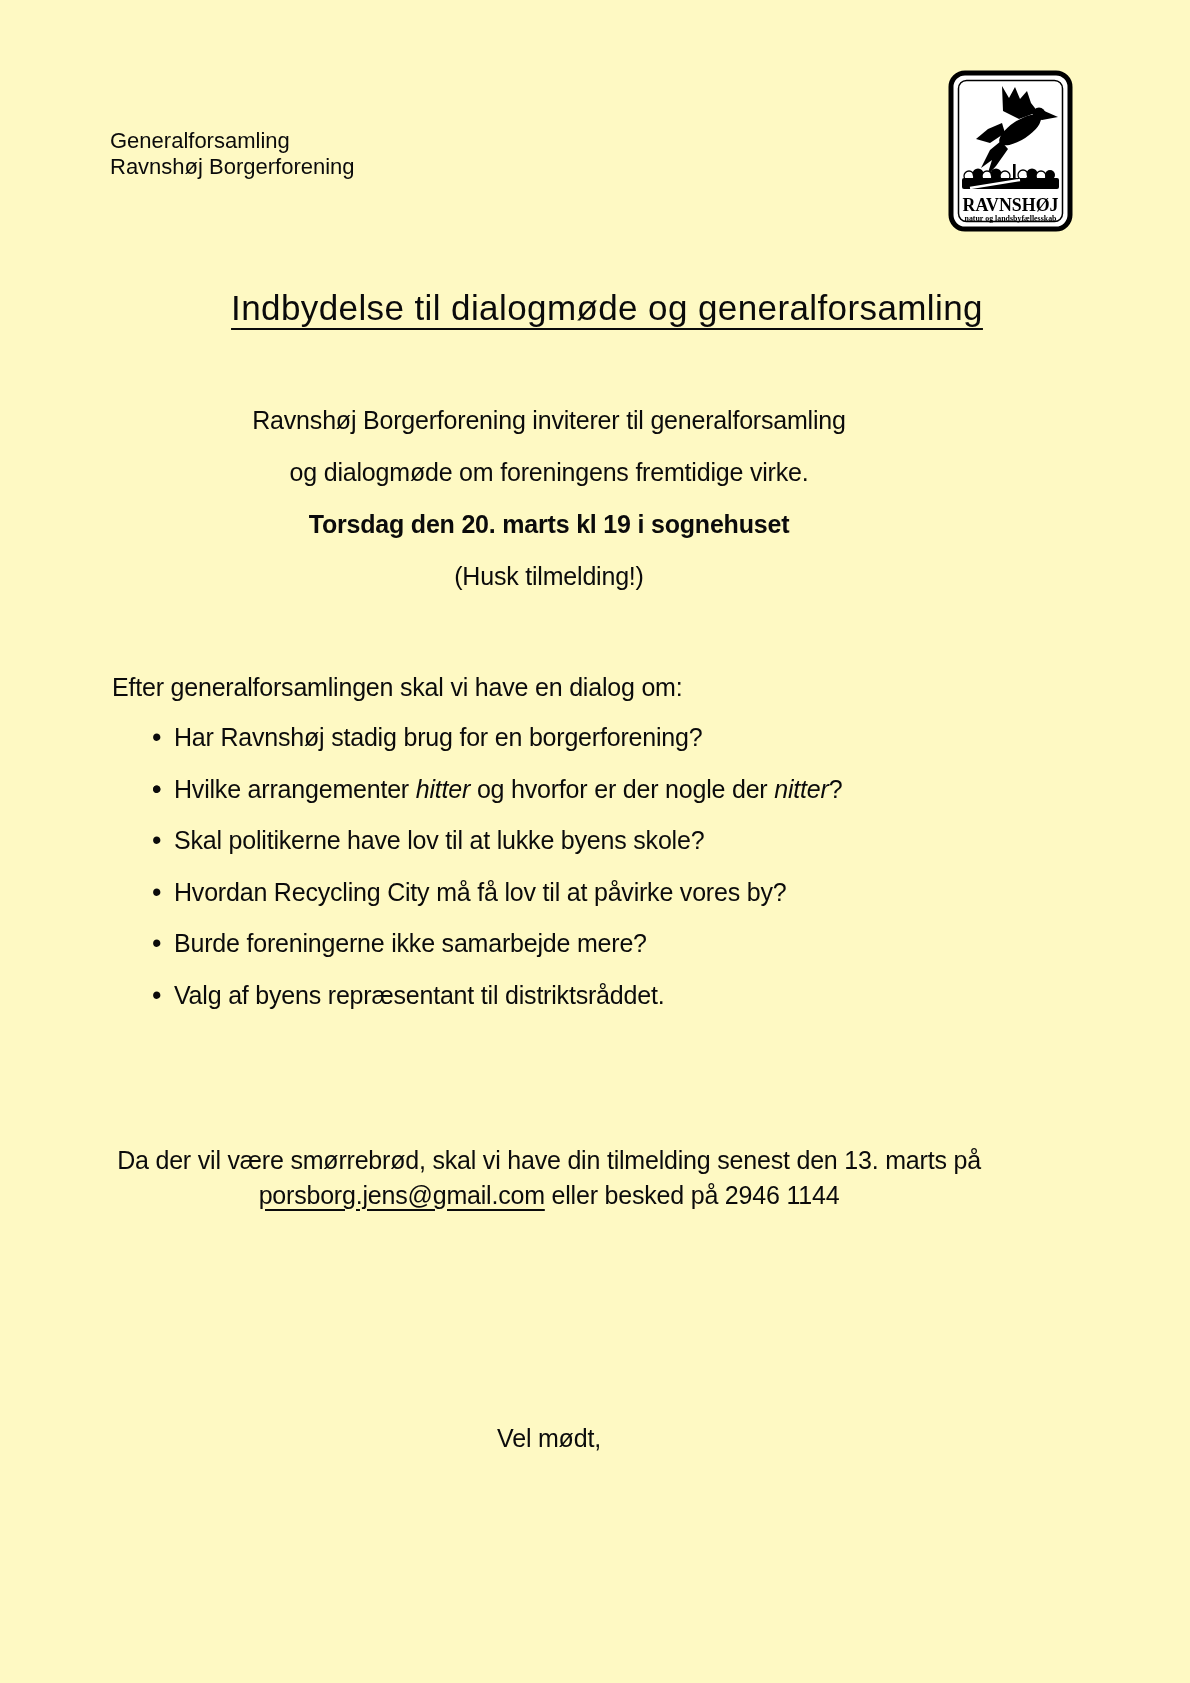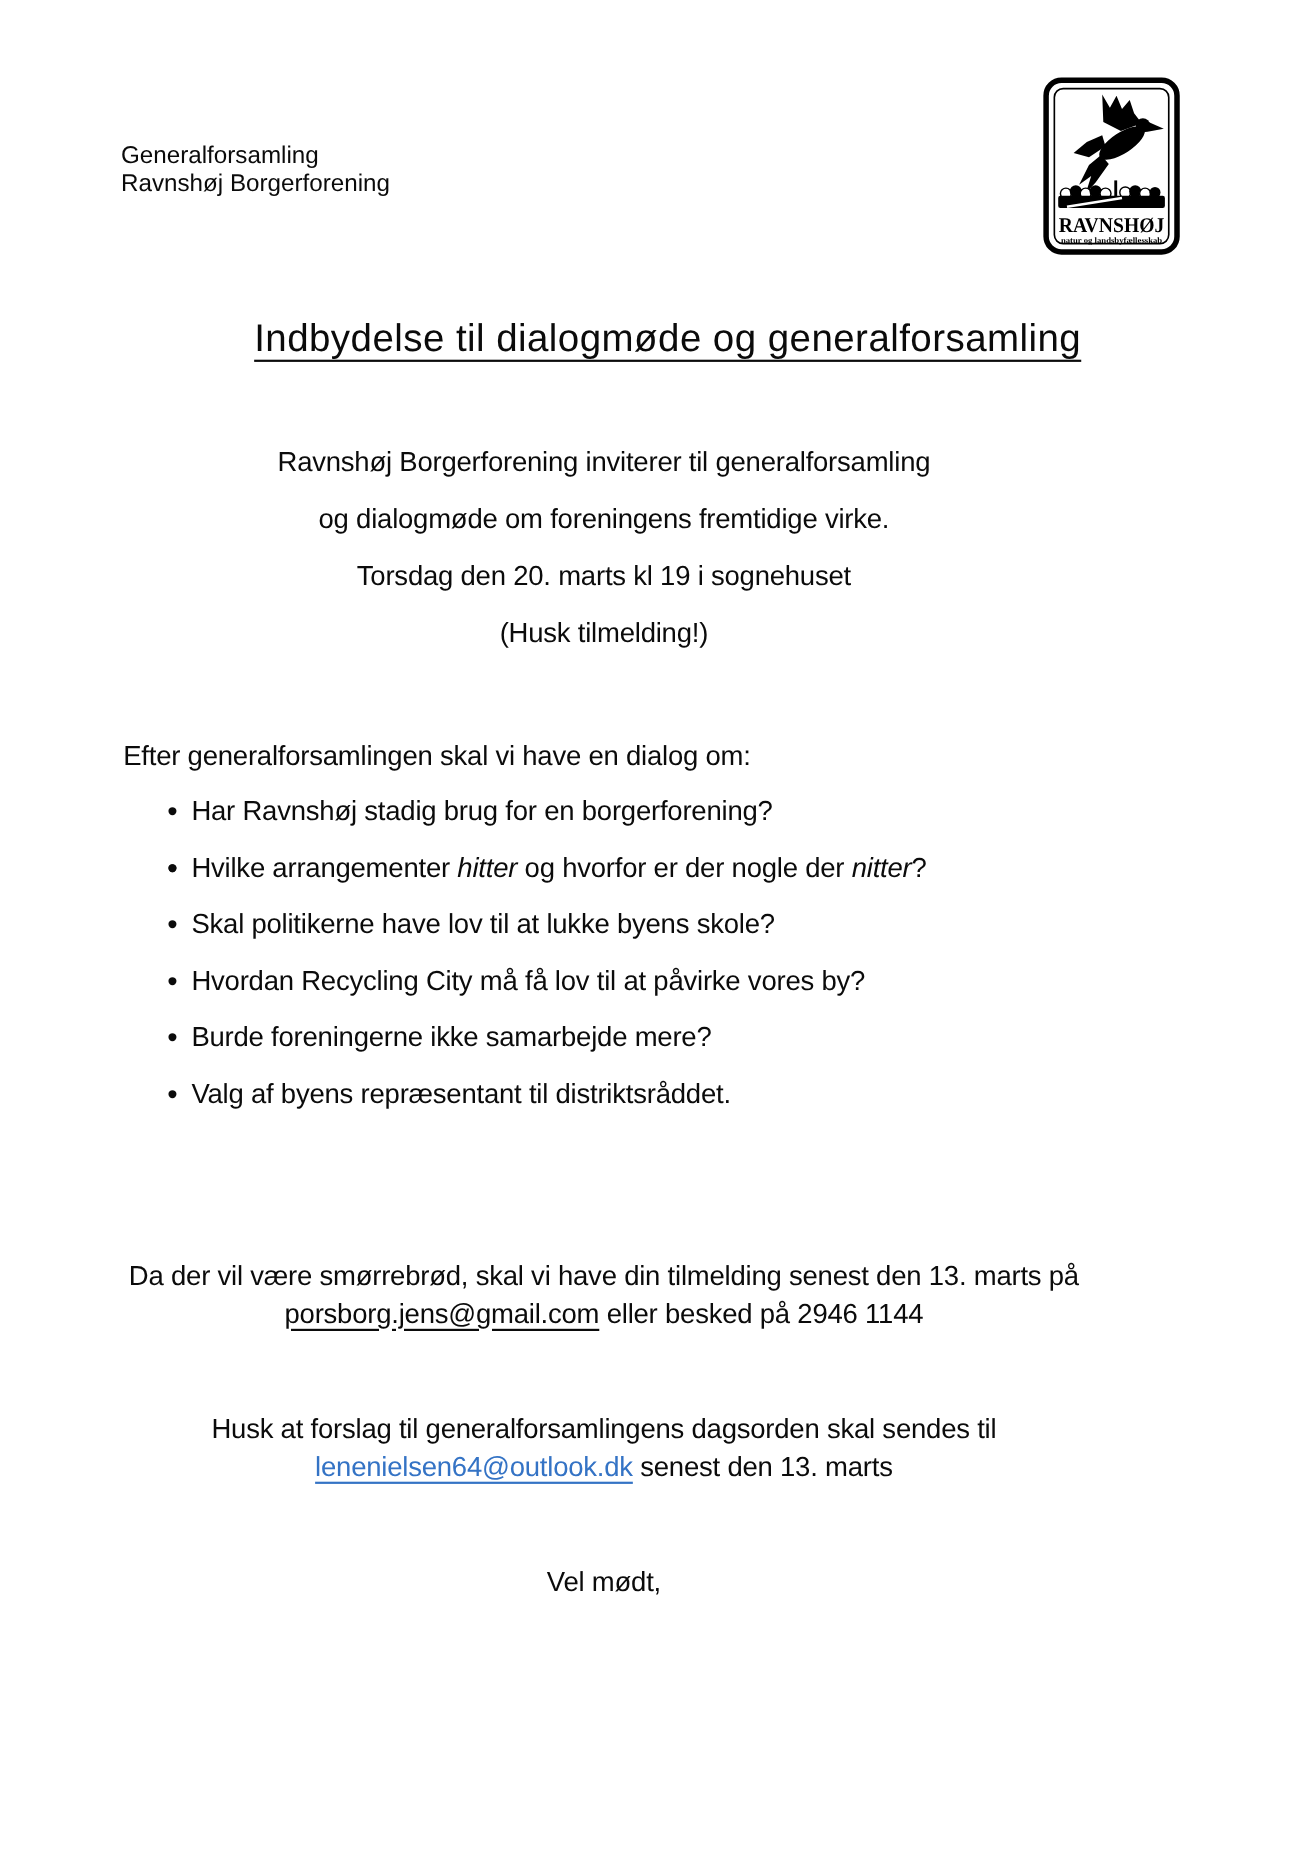--- a/index.html
+++ b/index.html
@@ -1,19 +1,19 @@
 <!DOCTYPE html>
 <html style="--link-blue: #3473c5; --ink: #0b0b0b; --background: #ffffff;"><head>
 <meta charset="utf-8">
 <style>
   html,body{margin:0;padding:0;background:#e8e8e8;}
   .page{
     position:relative;
     width:1190px;height:1683px;
-    background:#ffffff;
+    background:#fef9c3;
     margin:0 auto;
     overflow:hidden;
     color:#0b0b0b;
     font-family:"Liberation Sans", sans-serif;
   }
   
   .hdr{
     position:absolute;top:128px;left:110px;
     font-size:22px;line-height:26px;
     letter-spacing:0;
@@ -30,21 +30,21 @@
     text-decoration:underline;
     text-decoration-thickness:2px;
     text-underline-offset:8px;
   }
   .centered{
     position:absolute;left:0;width:1086px;
     text-align:center;padding-left:12px;box-sizing:border-box;
     letter-spacing:-.2px;
   }
   .intro{top:394px;font-size:25px;line-height:52px;}
-  .bold{font-weight:400;}
+  .bold{font-weight:700;}
   .lead{
     position:absolute;top:672px;left:112px;
     font-size:25px;line-height:30px;letter-spacing:-.2px;
   }
   ul.bullets{
     position:absolute;top:712px;left:112px;right:60px;
     margin:0;padding:0;list-style:none;
     font-size:25px;letter-spacing:-.2px;
   }
   ul.bullets li{position:relative;line-height:51.5px;padding-left:62px;}
@@ -150,24 +150,18 @@
     </li>
   </ul>
 
   <div class="centered signup">
     <div>Da der vil være smørrebrød, skal vi have din tilmelding senest den 13. marts på</div>
     <div>
       <a href="#" class="email-dark">porsborg.jens@gmail.com</a><span> eller besked på 2946 1144</span>
     </div>
   </div>
 
-  <div class="centered proposals">
-    <div>Husk at forslag til generalforsamlingens dagsorden skal sendes til</div>
-    <div>
-      <a href="#" class="email-blue">lenenielsen64@outlook.dk</a><span> senest den 13. marts</span>
-    </div>
-  </div>
 
   <div class="centered closing">
     <div>Vel mødt,</div>
   </div>
 
 </div>
 
 </body></html>

